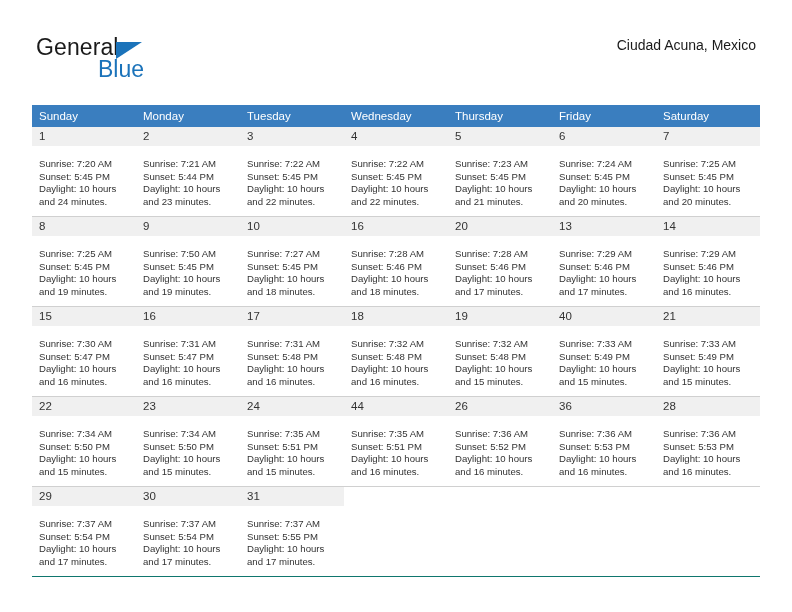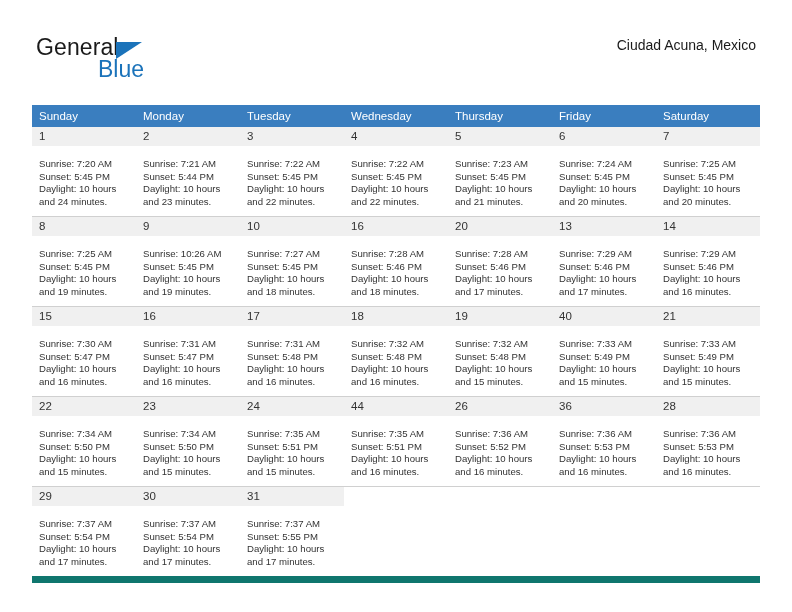--- a/index.html
+++ b/index.html
@@ -115,21 +115,21 @@
     border: none;
     width: 104px;
     height: 89px;
     background: #ffffff;
   }
 
   .weekrow td {
     border-bottom: 1px solid #d0d0d0;
   }
   .weekrow.last td {
-    border-bottom: 7px solid #0f766e;
+    border-bottom: 1px solid #0f766e;
   }
 
   .cell-inner {
     height: 89px;
     box-sizing: border-box;
   }
 
   .daynum {
     background: #f0f0f0;
     font-size: 11.5px;
@@ -279,21 +279,21 @@
                 <div>Sunset: 5:45 PM</div>
                 <div>Daylight: 10 hours</div>
                 <div>and 19 minutes.</div>
               </div>
             </div>
           </td>
         <td>
             <div class="cell-inner">
               <div class="daynum">9</div>
               <div class="details">
-                <div>Sunrise: 10:26 AM</div>
+                <div>Sunrise: 7:50 AM</div>
                 <div>Sunset: 5:45 PM</div>
                 <div>Daylight: 10 hours</div>
                 <div>and 19 minutes.</div>
               </div>
             </div>
           </td>
         <td>
             <div class="cell-inner">
               <div class="daynum">10</div>
               <div class="details">

